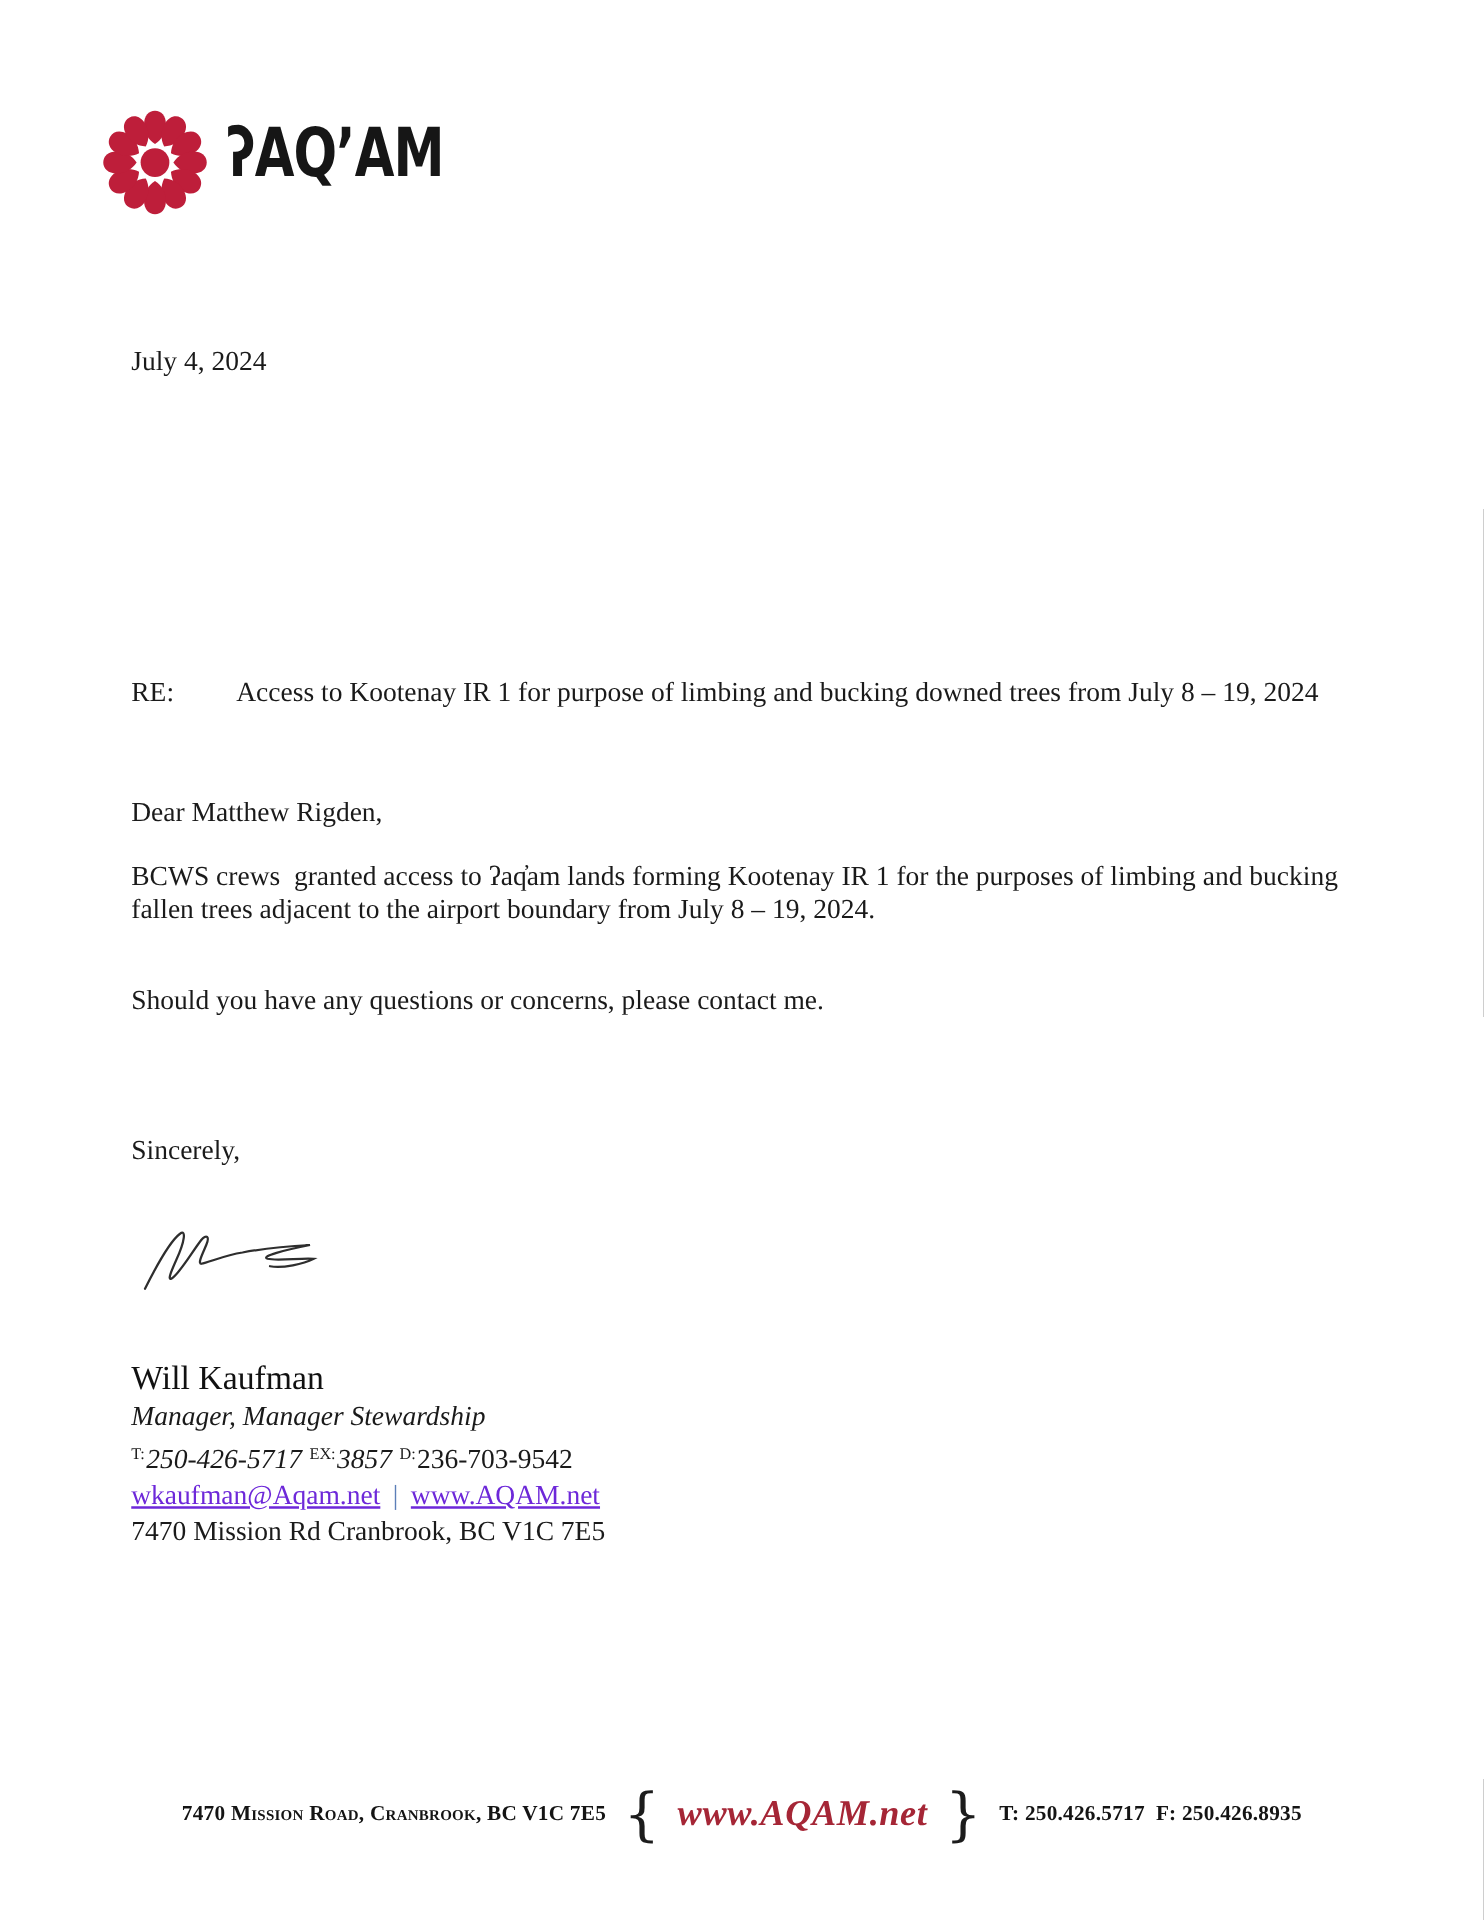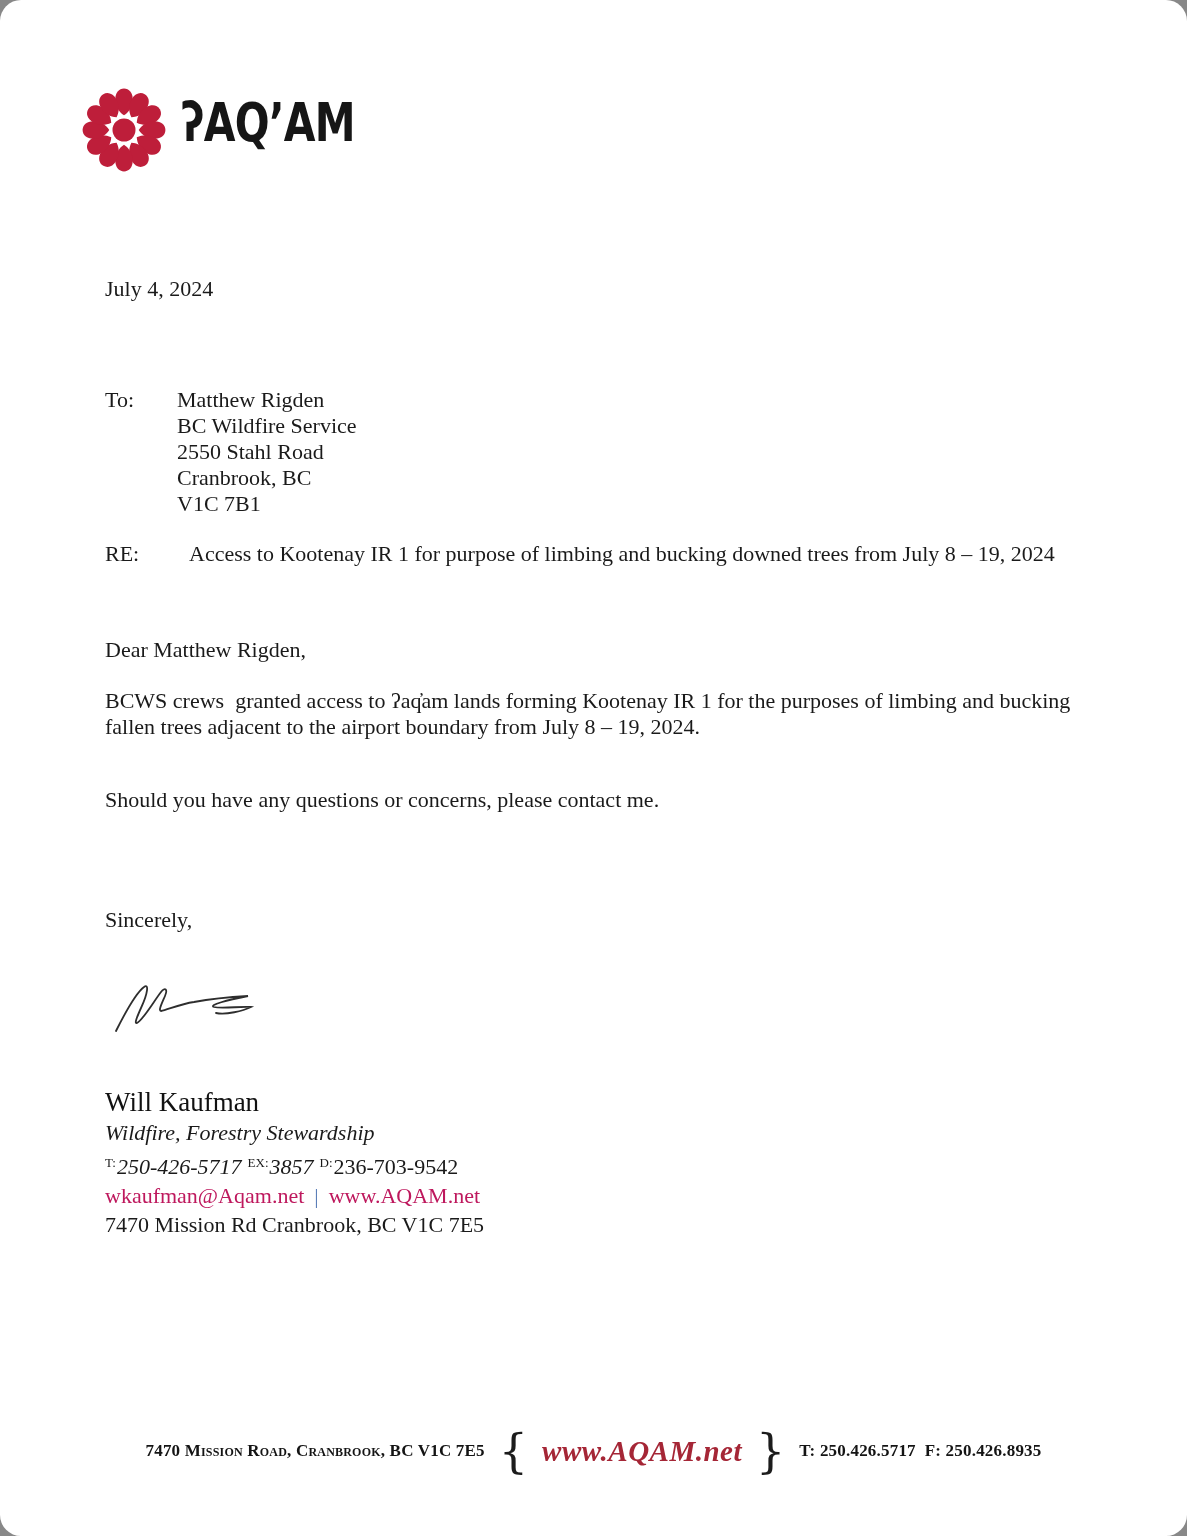--- a/index.html
+++ b/index.html
@@ -5,21 +5,20 @@
   * { margin:0; padding:0; box-sizing:border-box; }
   html,body { background:#888; }
   .page {
     position:relative;
     width:1187px; height:1536px;
     margin:0 auto;
     background:#ffffff;
     font-family:"Liberation Serif", serif;
     color:#1a1a1a;
     overflow:hidden;
-    border-radius:21px;
   }
   
   .logo { position:absolute; left:78px; top:84px; width:92px; height:92px; }
   .wordmark {
     position:absolute; left:181px; top:94px;
     font-family:"DejaVu Sans", sans-serif;
     font-weight:800; font-size:54px; line-height:58px;
     letter-spacing:-1px; color:#161616;
     transform:scaleX(0.76); transform-origin:left top;
     white-space:nowrap;
@@ -37,21 +36,21 @@
   .valediction { position:absolute; left:105px; top:907px; }
   .signature { position:absolute; left:110px; top:975px; width:160px; height:70px; }
   
   .sig-block { position:absolute; left:105px; top:1086px; }
   .sig-name { font-size:27px; line-height:32px; color:#111; }
   .sig-title { font-size:22px; line-height:30px; font-style:italic; }
   .sig-phone { font-size:22px; line-height:29px; }
   .sig-phone .sup { font-size:13px; vertical-align:7px; letter-spacing:0; margin-right:1px; }
   .sig-phone .num { margin-right:6px;font-style:italic; }
   .sig-links { font-size:22px; line-height:29px; }
-  .sig-links a { color:#be185d; cursor:pointer; }
+  .sig-links a { color:#6d28d9; text-decoration:underline; cursor:pointer; }
   .sig-links .sep { color:#5c7fb8; margin:0 10px; }
   .sig-address { font-size:22px; line-height:29px;text-align:center; }
   
   .footer {
     position:absolute; left:0; top:1428px; width:100%;
     display:flex; justify-content:center; align-items:center; gap:14px;
     font-family:"Liberation Serif", serif;
   }
   .f-addr, .f-phone {
     font-size:17px; font-weight:600; color:#141414;
@@ -79,48 +78,38 @@
       <use href="#petal" transform="rotate(240 50 50)"></use>
       <use href="#petal" transform="rotate(270 50 50)"></use>
       <use href="#petal" transform="rotate(300 50 50)"></use>
       <use href="#petal" transform="rotate(330 50 50)"></use>
     </g>
   </svg>
   <div class="wordmark">ʔAQ’AM</div>
 
   <div class="txt date">July 4, 2024</div>
 
-  <div class="txt to-block">
-    <span class="label">To:</span>
-    <span class="recipient">
-      <div>Matthew Rigden</div>
-      <div>BC Wildfire Service</div>
-      <div>2550 Stahl Road</div>
-      <div>Cranbrook, BC</div>
-      <div>V1C 7B1</div>
-    </span>
-  </div>
 
   <div class="txt re-block">
     <span class="label">RE:</span>
     <span>Access to Kootenay IR 1 for purpose of limbing and bucking downed trees from July 8 – 19, 2024</span>
   </div>
 
   <div class="txt salutation">Dear Matthew Rigden,</div>
   <div class="txt body-para">BCWS crews  granted access to ʔaq̓am lands forming Kootenay IR 1 for the purposes of limbing and bucking fallen trees adjacent to the airport boundary from July 8 – 19, 2024.</div>
   <div class="txt closing-para">Should you have any questions or concerns, please contact me.</div>
   <div class="txt valediction">Sincerely,</div>
 
   <svg class="signature" viewBox="0 0 160 70" aria-hidden="true">
     <path d="M6,56 C14,40 26,18 34,12 C39,8 38,18 31,33 C27,42 24,49 27,48 C33,45 44,26 51,17 C55,12 58,14 55,21 C52,28 48,36 51,36 C57,35 70,29 84,27 C100,24 120,22 138,21 C118,25 98,30 104,32 C112,34 132,31 141,32 C133,36 116,40 106,38" fill="none" stroke="#2e2e2e" stroke-width="1.8" stroke-linecap="round"></path>
   </svg>
 
   <div class="sig-block">
     <div class="sig-name">Will Kaufman</div>
-    <div class="sig-title">Wildfire, Forestry Stewardship</div>
+    <div class="sig-title">Manager, Manager Stewardship</div>
     <div class="sig-phone">
       <span class="sup">T:</span><span class="num">250-426-5717</span><span class="sup">EX:</span><span class="num">3857</span><span class="sup">D:</span><span>236-703-9542</span>
     </div>
     <div class="sig-links">
       <a>wkaufman@Aqam.net</a><span class="sep">|</span><a>www.AQAM.net</a>
     </div>
     <div class="sig-address">7470 Mission Rd Cranbrook, BC V1C 7E5</div>
   </div>
 
   <div class="footer">

